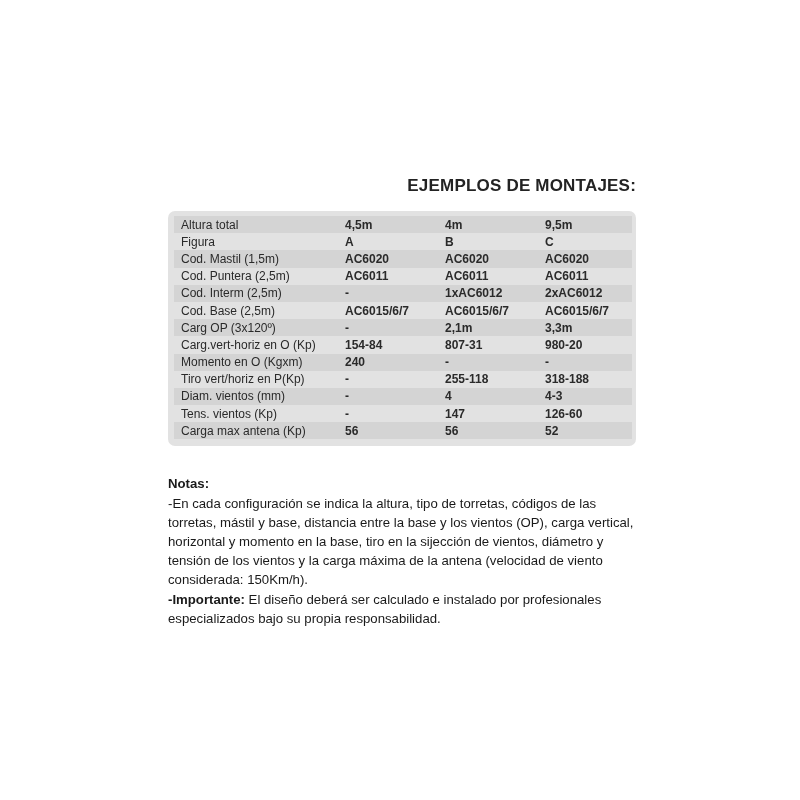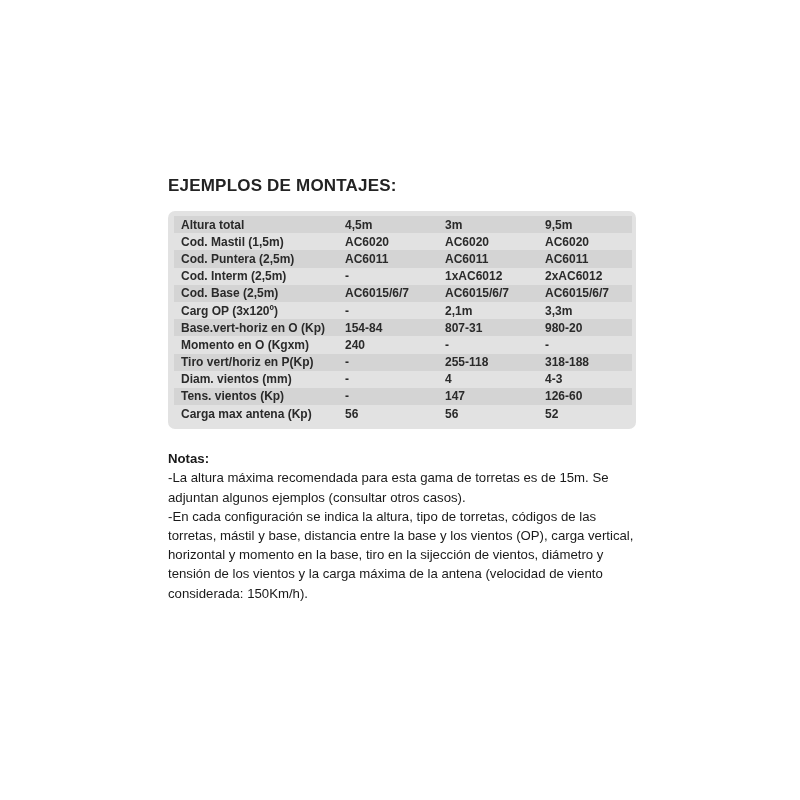--- a/index.html
+++ b/index.html
@@ -22,52 +22,53 @@
     top: 176px;
     width: 468px;
   }
   .title {
     font-size: 17px;
     line-height: 20px;
     font-weight: bold;
     color: #232323;
     letter-spacing: 0.2px;
     margin: 0 0 15px 0;
+    text-align: right;
   }
   .table-card {
     background: #e2e2e2;
     border-radius: 7px;
     padding: 5px 4px 7px 6px;
   }
   .t-row {
     display: flex;
     align-items: center;
     height: 17.2px;
     padding-left: 7px;
     font-size: 12px;
     color: #2a2a2a;
   }
   .t-row:nth-child(odd) {
     background: #d4d4d4;
   }
   .t-row .lbl {
     flex: 0 0 164px;
-    font-weight: bold;
+    font-weight: normal;
     white-space: nowrap;
   }
   .t-row .val {
     flex: 0 0 100px;
     white-space: nowrap;
     font-weight: bold;
   }
   .t-row .val:last-child {
     flex: 1 1 auto;
   }
   .notes {
-    margin-top: 20px;
+    margin-top: 28px;
     font-size: 13.2px;
     line-height: 19.2px;
     color: #1a1a1a;
     width: 468px;
   }
   .notes-heading {
     font-weight: bold;
     margin: 0;
   }
   .notes p {
@@ -81,22 +82,28 @@
 <body>
 
 <div class="page">
 
   <h1 class="title">EJEMPLOS DE MONTAJES:</h1>
 
   <div class="table-card">
     <div class="t-row">
       <span class="lbl">Altura total</span>
       <span class="val">4,5m</span>
-      <span class="val">3m</span>
+      <span class="val">4m</span>
       <span class="val">9,5m</span>
+    </div>
+    <div class="t-row">
+      <span class="lbl">Figura</span>
+      <span class="val">A</span>
+      <span class="val">B</span>
+      <span class="val">C</span>
     </div>
     <div class="t-row">
       <span class="lbl">Cod. Mastil (1,5m)</span>
       <span class="val">AC6020</span>
       <span class="val">AC6020</span>
       <span class="val">AC6020</span>
     </div>
     <div class="t-row">
       <span class="lbl">Cod. Puntera (2,5m)</span>
       <span class="val">AC6011</span>
@@ -115,21 +122,21 @@
       <span class="val">AC6015/6/7</span>
       <span class="val">AC6015/6/7</span>
     </div>
     <div class="t-row">
       <span class="lbl">Carg OP (3x120º)</span>
       <span class="val">-</span>
       <span class="val">2,1m</span>
       <span class="val">3,3m</span>
     </div>
     <div class="t-row">
-      <span class="lbl">Base.vert-horiz en O (Kp)</span>
+      <span class="lbl">Carg.vert-horiz en O (Kp)</span>
       <span class="val">154-84</span>
       <span class="val">807-31</span>
       <span class="val">980-20</span>
     </div>
     <div class="t-row">
       <span class="lbl">Momento en O (Kgxm)</span>
       <span class="val">240</span>
       <span class="val">-</span>
       <span class="val">-</span>
     </div>
@@ -154,17 +161,17 @@
     <div class="t-row">
       <span class="lbl">Carga max antena (Kp)</span>
       <span class="val">56</span>
       <span class="val">56</span>
       <span class="val">52</span>
     </div>
   </div>
 
   <div class="notes">
     <p class="notes-heading">Notas:</p>
-    <p>-La altura máxima recomendada para esta gama de torretas es de 15m. Se adjuntan algunos ejemplos (consultar otros casos).</p>
     <p>-En cada configuración se indica la altura, tipo de torretas, códigos de las torretas, mástil y base, distancia entre la base y los vientos (OP), carga vertical, horizontal y momento en la base, tiro en la sijección de vientos, diámetro y tensión de los vientos y la carga máxima de la antena (velocidad de viento considerada: 150Km/h).</p>
+    <p><span class="imp">-Importante:</span><span> El diseño deberá ser calculado e instalado por profesionales especializados bajo su propia responsabilidad.</span></p>
   </div>
 
 </div>
 
 </body></html>

